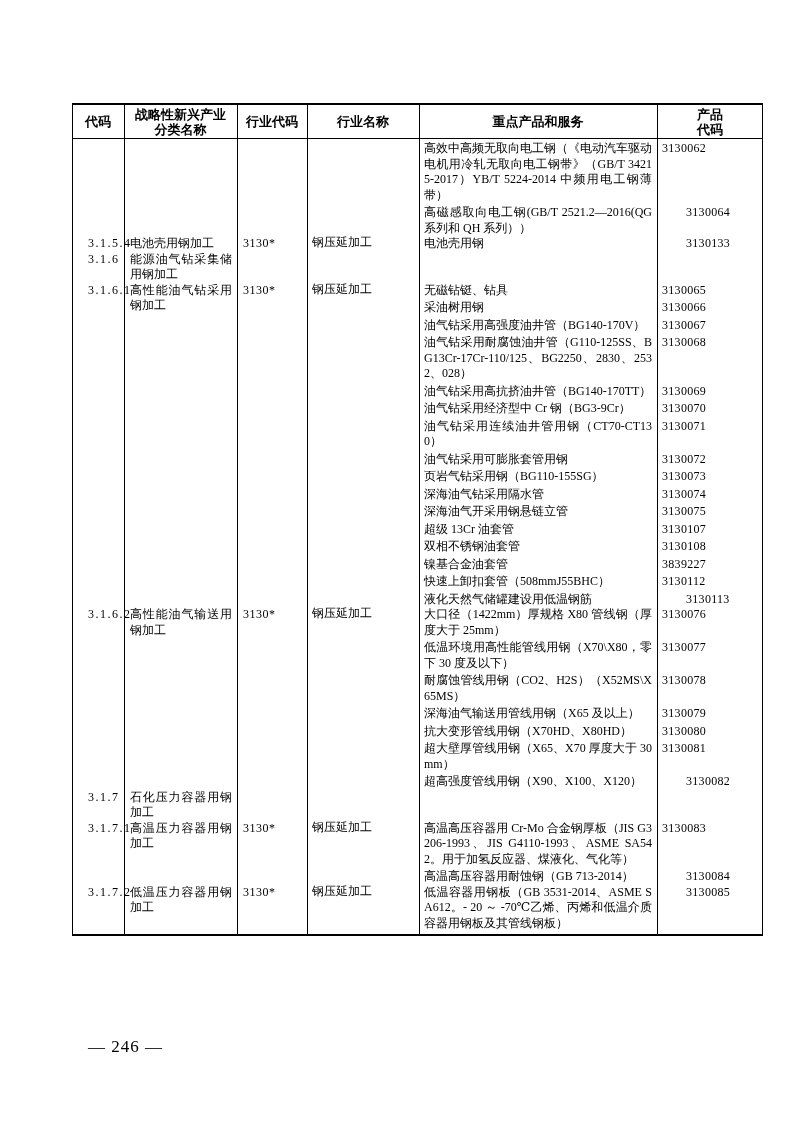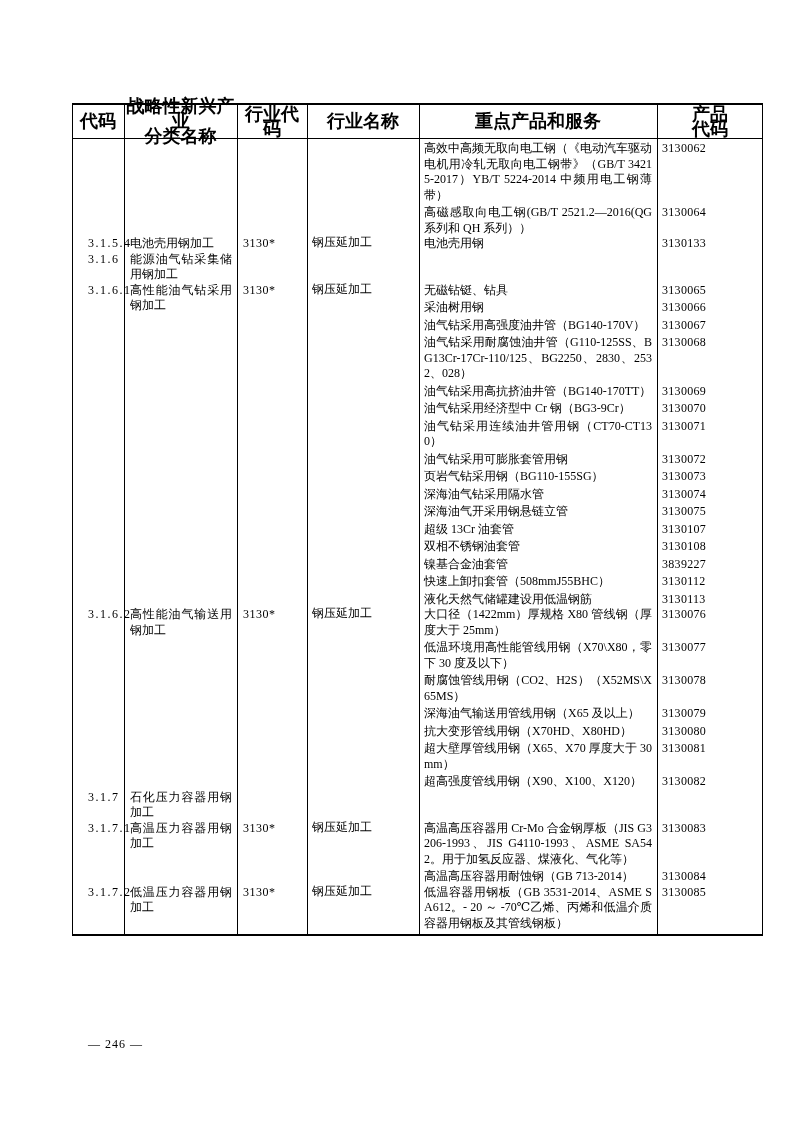--- a/index.html
+++ b/index.html
@@ -26,21 +26,21 @@
   .c4 { width: 112px; flex: none; box-sizing: border-box; }
   .c5 { width: 238px; flex: none; box-sizing: border-box; }
   .c6 { width: 106px; flex: none; box-sizing: border-box; }
 
   .header-row {
     display: flex;
     height: 33px;
     border-bottom: 1.5px solid #000;
     font-family: Liberation Sans, sans-serif;
     font-weight: bold;
-    font-size: 18px;
+    font-size: 13px;
     line-height: 15px;
   }
   .header-row .hcell {
     display: flex; align-items: center; justify-content: center;
     text-align: center;
     white-space: pre-line;
   }
 
   .tbody {
     font-size: 12px;
@@ -48,40 +48,40 @@
     padding: 2px 0 3px 0;
   }
   .section { display: flex; align-items: flex-start; }
   .sec-code  { padding-left: 16px;  letter-spacing: 1.5px; }
   .sec-name  { padding-left: 6px; padding-right: 5px; text-align: justify; word-break: break-all; }
   .sec-icode { padding-left: 6px; letter-spacing: 0.5px; }
   .sec-iname { padding-left: 5px; padding-right: 6px; font-family: Liberation Mono, monospace; }
 
   .plist { width: 344px; flex: none; }
   .prow  { display: flex; align-items: flex-start; margin-bottom: 2px; }
-  .prow:last-child { margin-bottom: 0; }
+  .prow:last-child { margin-bottom: 0; gap: 24px; }
   .ptext {
     padding-left: 5px; padding-right: 5px;
     word-break: break-all;
     text-align: justify;
   }
   .pcode { padding-left: 5px; letter-spacing: 0.3px; }
 
   .vline {
     position: absolute; top: 0; bottom: 0;
     width: 1px; background: #000;
   }
   .v0 { left: 0; }   .v1 { left: 52px; }  .v2 { left: 165px; }
   .v3 { left: 235px; } .v4 { left: 347px; } .v5 { left: 585px; }
   .v6 { left: 690px; }
 
   .page-num {
     position: absolute;
     left: 88px; top: 1037px;
-    font-size: 12px;
+    font-size: 17px;
     letter-spacing: 1px;
   }
 </style>
 </head>
 <body>
 
 <div class="doc-table">
   <div class="header-row">
     <div class="hcell c1">代码</div>
     <div class="hcell c2">战略性新兴产业

